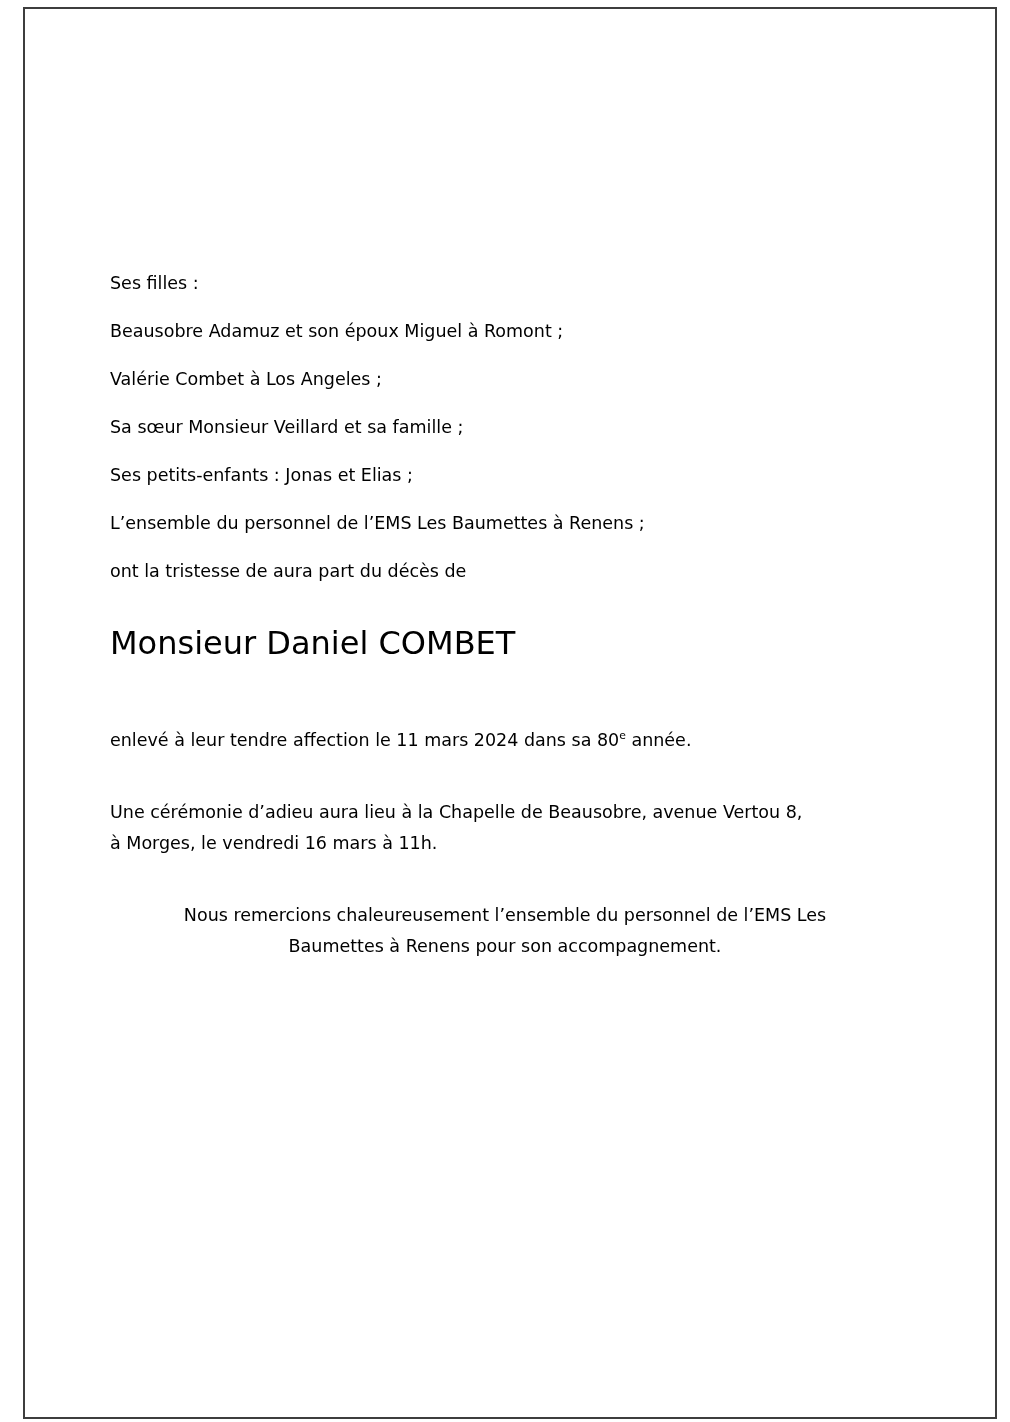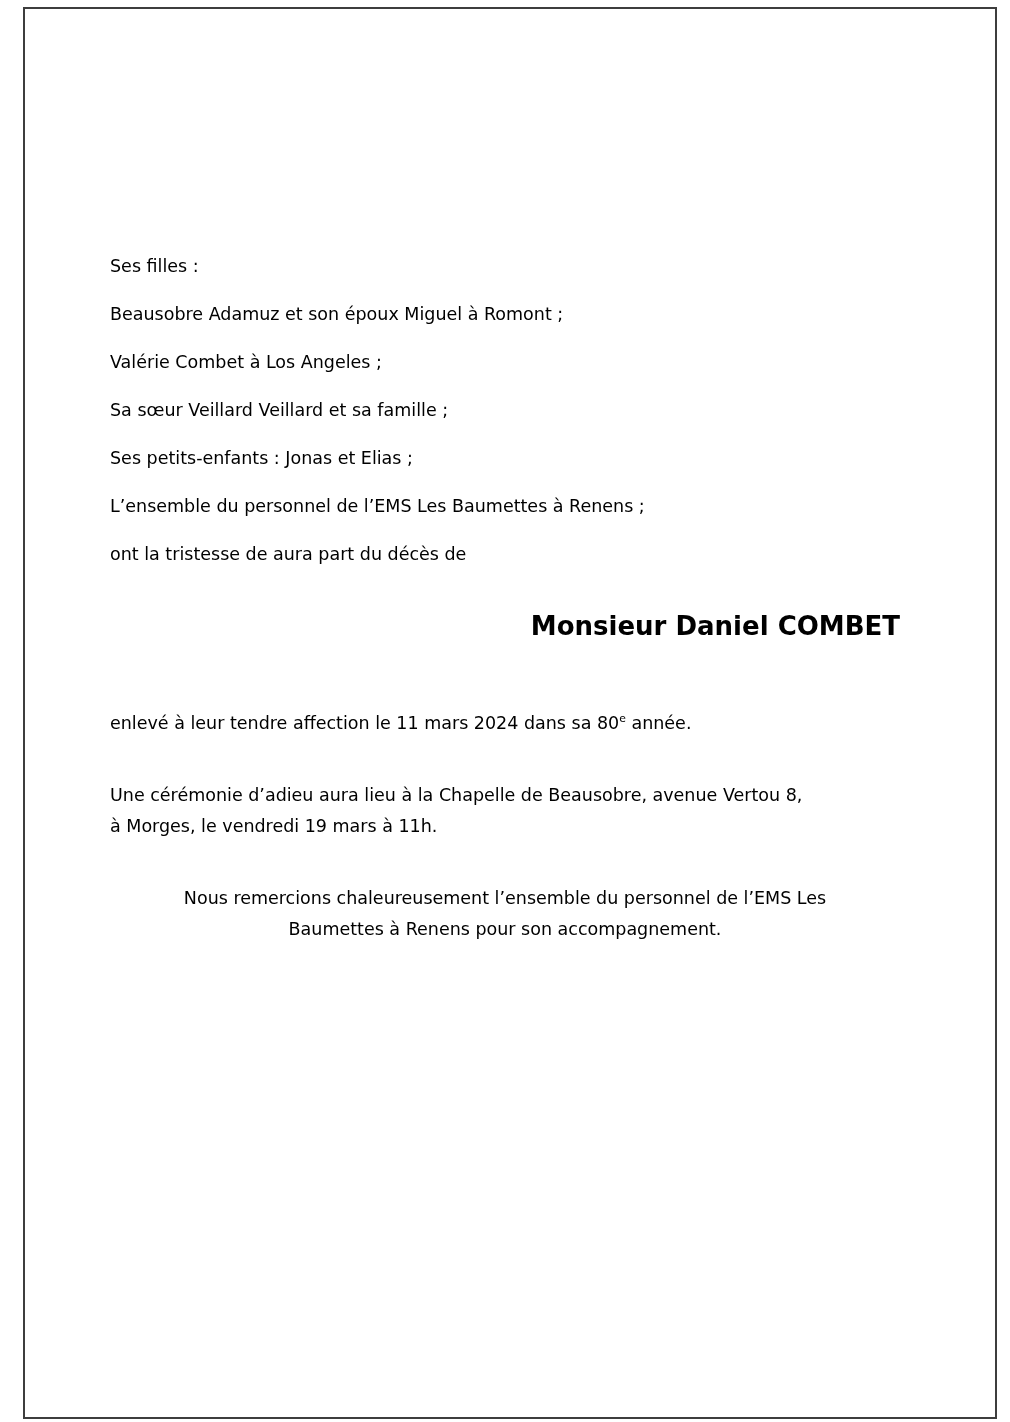--- a/index.html
+++ b/index.html
@@ -17,37 +17,37 @@
     left: 23px;
     top: 7px;
     width: 974px;
     height: 1412px;
     border: 2px solid #3e3e3e;
     background: #ffffff;
   }
   .content {
     position: absolute;
     left: 110px;
-    top: 251px;
+    top: 268px;
     width: 790px;
     font-size: 17.5px;
     line-height: 30px;
   }
   .family-line {
     line-height: 30px;
     margin-bottom: 18px;
     white-space: nowrap;
   }
   .family-line .b { font-weight: normal; }
   .notice-title {
     margin-top: 39px;
-    font-size: 26px;
+    font-size: 32px;
     line-height: 36px;
-    font-weight: bold;
-    text-align: right;
+    font-weight: normal;
+    text-align: left;
     white-space: nowrap;
   }
   .para-deceased {
     margin-top: 64px;
     line-height: 30px;
     white-space: nowrap;
   }
   .para-deceased sup {
     font-size: 0.62em;
     vertical-align: super;
@@ -74,41 +74,41 @@
   <div class="family-line">
     <span>Ses filles :</span><span class="b"></span><span></span>
   </div>
   <div class="family-line">
     <span>Beausobre </span><span class="b">Adamuz</span><span> et son époux Miguel à Romont ;</span>
   </div>
   <div class="family-line">
     <span>Valérie </span><span class="b">Combet</span><span> à Los Angeles ;</span>
   </div>
   <div class="family-line">
-    <span>Sa sœur Veillard </span><span class="b">Veillard</span><span> et sa famille ;</span>
+    <span>Sa sœur Monsieur </span><span class="b">Veillard</span><span> et sa famille ;</span>
   </div>
   <div class="family-line">
     <span>Ses petits-enfants : Jonas et Elias ;</span><span class="b"></span><span></span>
   </div>
   <div class="family-line">
     <span>L’ensemble du personnel de l’EMS Les Baumettes à Renens ;</span><span class="b"></span><span></span>
   </div>
   <div class="family-line">
     <span>ont la tristesse de aura part du décès de</span><span class="b"></span><span></span>
   </div>
 
   <div class="notice-title">Monsieur Daniel COMBET</div>
 
   <div class="para-deceased">
     <span>enlevé à leur tendre affection le 11 mars 2024 dans sa 80</span><sup>e</sup><span> année.</span>
   </div>
 
   <div class="para-ceremony">
     <div class="para-line">Une cérémonie d’adieu aura lieu à la Chapelle de Beausobre, avenue Vertou 8,</div>
-    <div class="para-line">à Morges, le vendredi 19 mars à 11h.</div>
+    <div class="para-line">à Morges, le vendredi 16 mars à 11h.</div>
   </div>
 
   <div class="para-thanks">
     <div class="para-line">Nous remercions chaleureusement l’ensemble du personnel de l’EMS Les</div>
     <div class="para-line">Baumettes à Renens pour son accompagnement.</div>
   </div>
 
 </div>
 
 </body></html>

